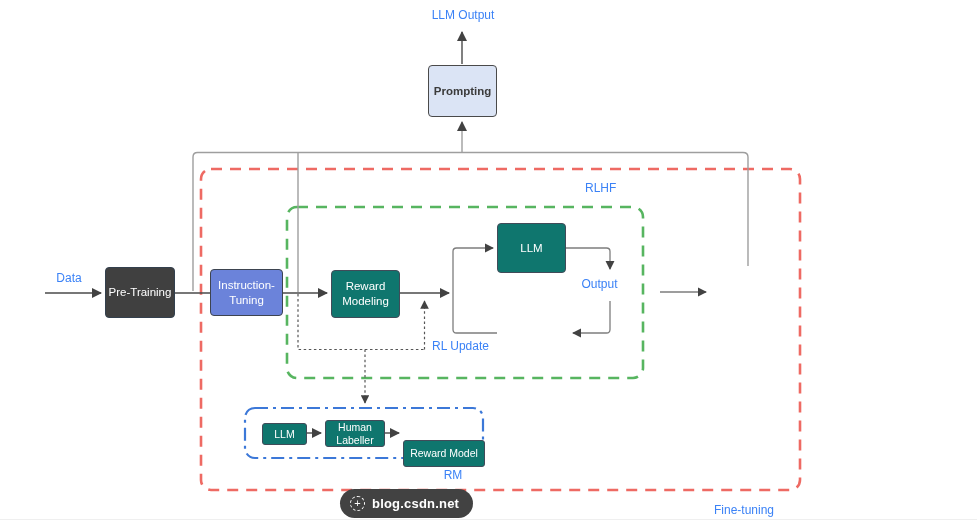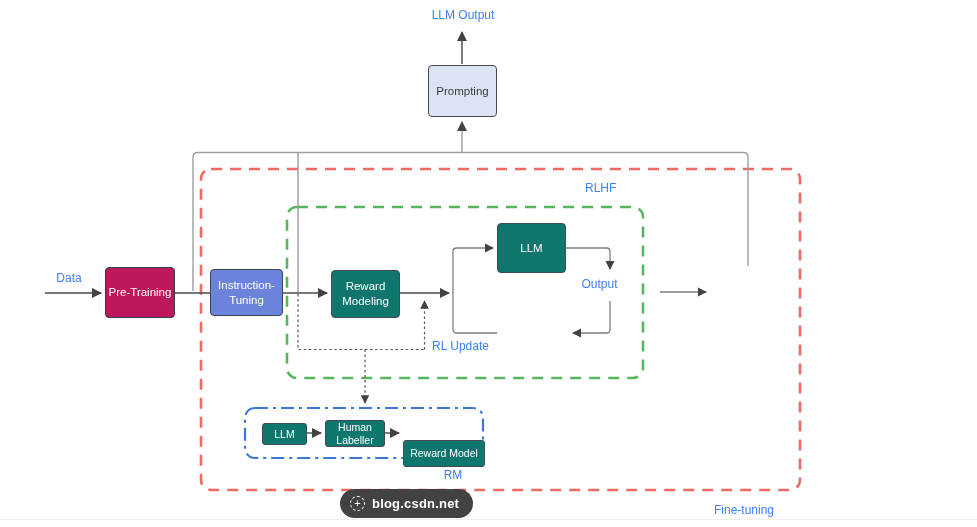--- a/index.html
+++ b/index.html
@@ -7,21 +7,21 @@
     position:relative;width:977px;height:527px;background:#ffffff;overflow:hidden;
     font-family:"Liberation Sans","DejaVu Sans",sans-serif;
   }
   svg.layer{position:absolute;left:0;top:0;}
   .node{
     position:absolute;display:flex;align-items:center;justify-content:center;
     text-align:center;box-sizing:border-box;border:1.6px solid #414b59;border-radius:4px;
     color:#fff;font-size:11.5px;line-height:1.3;padding:2px;overflow-wrap:break-word;
   }
   .node.cornflower{background:#0f766e;}
-  .node.pretrain{background:#be185d;border-color:#33404e;}
+  .node.pretrain{background:#404040;border-color:#33404e;}
   .node.instr{background:#6b83da;border-color:#3d4450;}
   .node.prompt{background:#dbe4f5;color:#3b3b3b;border-color:#4a4a4a;}
   .node.small{font-size:10.5px;line-height:1.15;border-radius:3px;border-width:1.4px;}
   .lbl{position:absolute;color:#3b82f6;font-size:12px;white-space:nowrap;}
   .watermark{
     position:absolute;left:340px;top:489px;height:29px;border-radius:15px;background:#424242;
     display:flex;align-items:center;gap:7px;padding:0 14px 0 10px;color:#fff;
     font-size:13px;font-weight:bold;letter-spacing:.2px;
   }
   .globe{
@@ -70,21 +70,21 @@
       <path d="M660,292 L706,292" marker-end="url(#ah)"></path>
     </g>
 
     <g stroke="#565656" stroke-width="1.2" fill="none" stroke-dasharray="2.5 2.6">
       <path d="M298,294 L298,349.5 L424,349.5"></path>
       <path d="M424.5,349.5 L424.5,301" marker-end="url(#ah)"></path>
       <path d="M365,349.5 L365,403" marker-end="url(#ah)"></path>
     </g>
   </svg>
 
-  <div class="node prompt" style="left:428px;top:65px;width:69px;height:52px;">
+  <div class="node prompt" style="left:428px;top:65px;width:69px;height:52px;font-weight:bold;">
     <span>Prompting</span>
   </div>
 
   <div class="node pretrain" style="left:105px;top:267px;width:70px;height:51px;">
     <span>Pre-Training</span>
   </div>
 
   <div class="node instr" style="left:210px;top:269px;width:73px;height:47px;justify-content:center;">
     <span>Instruction-Tuning</span>
   </div>

